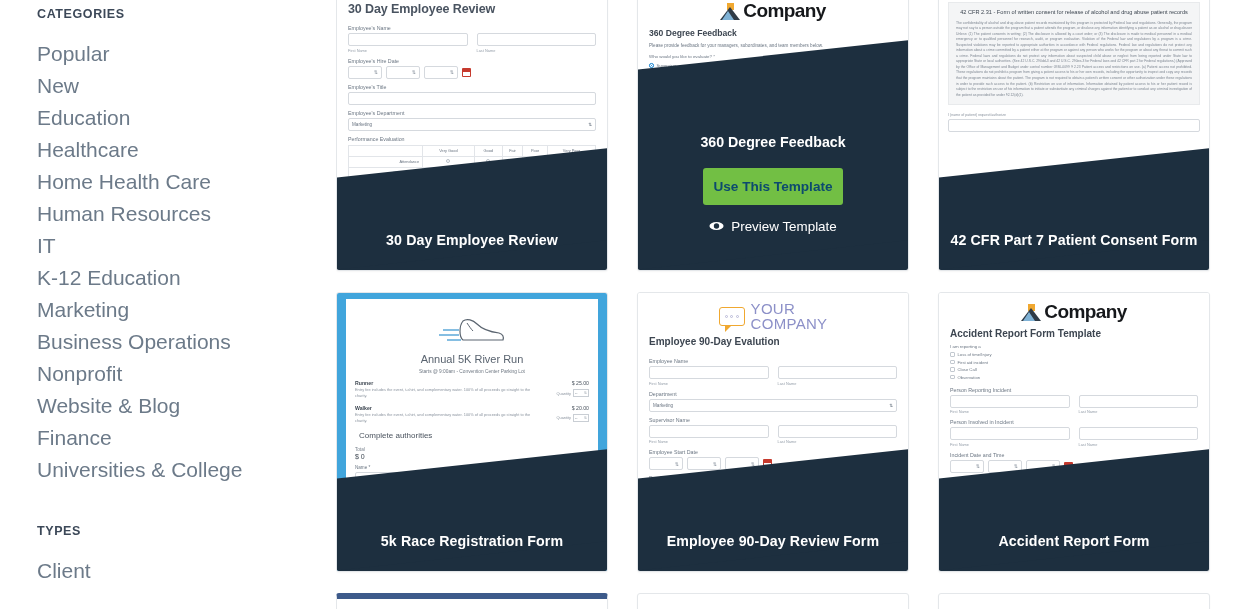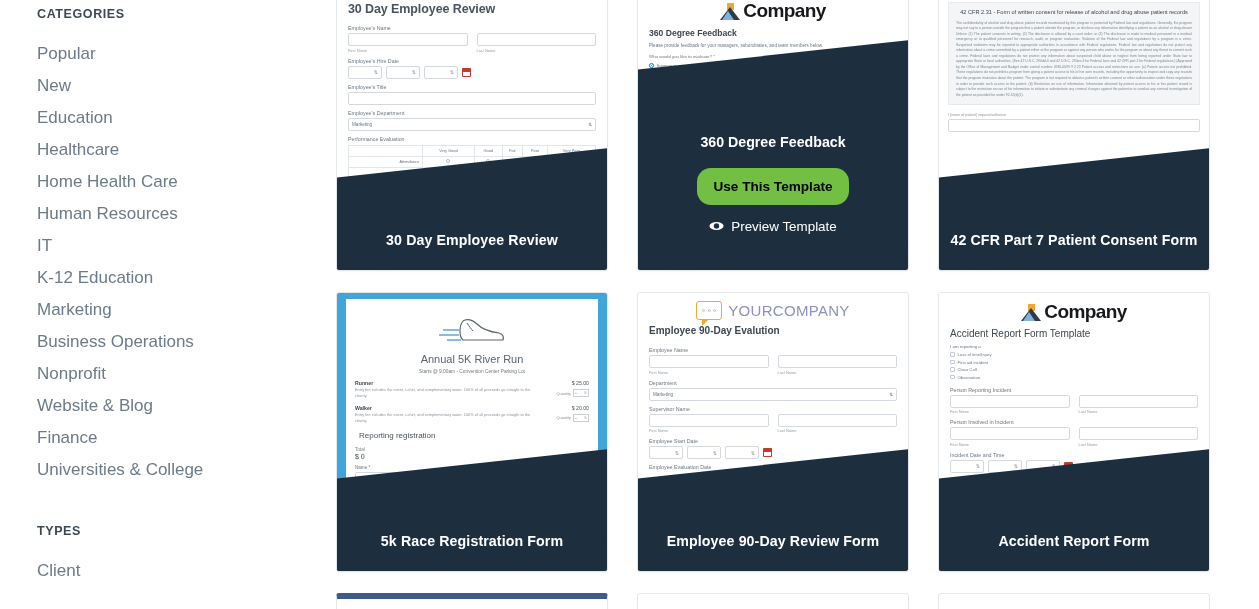--- a/index.html
+++ b/index.html
@@ -18,21 +18,21 @@
     background: #fff;
     overflow: hidden;
   }
   .side-heading {
     font-size: 12.5px; font-weight: bold; letter-spacing: .6px;
     color: #3c4858; text-transform: uppercase;
     margin-top: 7px; margin-bottom: 17px;
   }
   .side-heading.types { margin-top: 38px; }
   .side-item {
-    font-size: 17px; color: #6c7a89; line-height: 32px;
+    font-size: 21px; color: #6c7a89; line-height: 32px;
     cursor: pointer; white-space: nowrap;
   }
 
   
   .grid {
     flex: 1; position: relative;
     padding-right: 44px;
     overflow: hidden;
   }
   .row { display: flex; gap: 29px; }
@@ -82,23 +82,23 @@
     background:#1d2f3f; transform: skewY(-6.2deg); transform-origin: bottom left;
     z-index: 5;
   }
   .card.hovered .overlay-pad{position:absolute;left:-4px;right:-4px;bottom:0;height:160px;background:#1d2f3f;z-index:5;}
   .card.hovered .overlay-content {
     position: absolute; left: 0; right: 0; bottom: 0; top: 118px;
     z-index: 7; display:flex; flex-direction: column; align-items:center;
   }
   .hov-title { color:#fff; font-weight:bold; font-size:14.2px; margin-top: 24px; }
   .use-btn {
-    margin-top: 18px; width: 152px; height: 37px;
-    background: #72bf44; border:none; border-radius: 14px;
-    color:#000000; font-weight: bold; font-size: 13.6px;
+    margin-top: 18px; width: 140px; height: 37px;
+    background: #72bf44; border:none; border-radius: 3px;
+    color:#0c4a6e; font-weight: bold; font-size: 13.6px;
     font-family:"Liberation Sans", sans-serif; cursor:pointer;
     display:flex; align-items:center; justify-content:center;
   }
   .prev-link {
     margin-top: 14px; color:#fff; font-size: 13.4px;
     display:flex; align-items:center; gap:7px; cursor:pointer;
   }
   .eye { display:inline-block; }
 
   
@@ -383,21 +383,21 @@
                 <div class="k5-qty">
                   <span>Quantity</span>
                   <span class="k5-qbox">
                     <span>--</span>
                     <span>⇅</span>
                   </span>
                 </div>
               </div>
             </div>
 
-            <div class="k5-complete">Reporting registration</div>
+            <div class="k5-complete">Complete authorities</div>
             <div class="k5-total">Total</div>
             <div class="k5-amt">$  0</div>
             <div class="f-label" style="font-size:4.6px">Name *</div>
             <div class="f-row">
               <div>
                   <div class="f-in" style="height:11px"></div>
                    <div class="f-sub">First Name</div>
                 </div>
               <div>
                   <div class="f-in" style="height:11px"></div>
@@ -411,21 +411,21 @@
       </div>
 
       <div class="card">
         <div class="thumb">
           <div class="logo-your">
             <span class="bubble">
               <span class="bdot"></span>
                 <span class="bdot"></span>
                 <span class="bdot"></span>
             </span>
-            <span style="display:flex;flex-direction:row">
+            <span style="display:flex;flex-direction:column">
               <span class="your-word">YOUR</span>
               <span class="your-word">COMPANY</span>
             </span>
           </div>
           <div class="doc" style="padding-top:5px">
             <div style="font-size:10px;font-weight:bold;color:#3d4651;margin-bottom:11px">Employee 90-Day Evalution</div>
             <div class="f-label">Employee Name</div>
             <div class="f-row">
               <div>
                   <div class="f-in"></div>
@@ -471,21 +471,21 @@
         <div class="thumb">
           <div class="logo-company">
             <span class="mtn">
               <span class="sq"></span>
                 <span class="tri"></span>
                 <span class="tri2"></span>
             </span>
             <span class="company-word">Company</span>
           </div>
           <div class="doc" style="padding-top:5px">
-            <div style="font-size:10px;font-weight:normal;color:#3d4651;margin-bottom:5px">Accident Report Form Template</div>
+            <div style="font-size:10px;font-weight:bold;color:#3d4651;margin-bottom:5px">Accident Report Form Template</div>
             <div style="font-size:4.4px;color:#6b7683;margin-bottom:3px">I am reporting a</div>
             <div class="cb-row">
               <span class="cb"></span>
               <span class="cb-lb">Loss of time/Injury</span>
             </div>
             <div class="cb-row">
               <span class="cb"></span>
               <span class="cb-lb">First aid incident</span>
             </div>
             <div class="cb-row">

